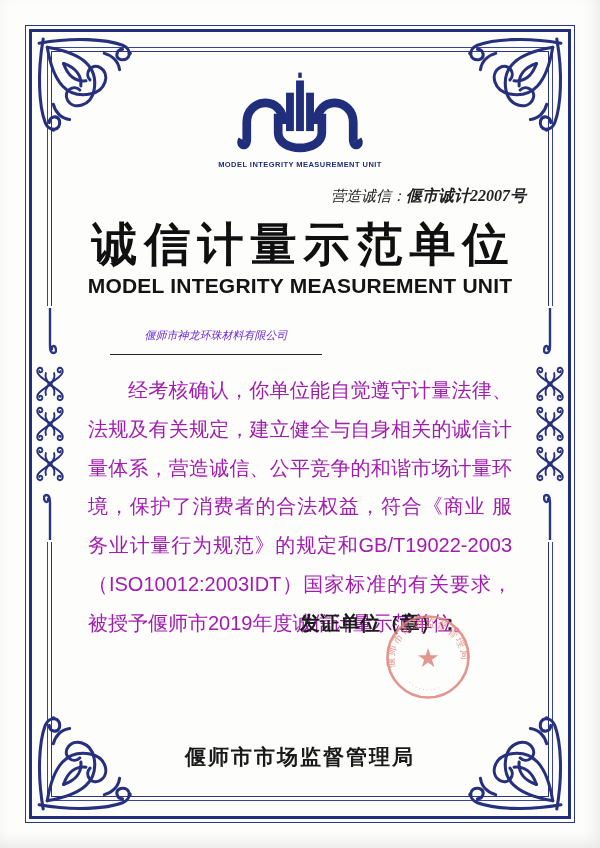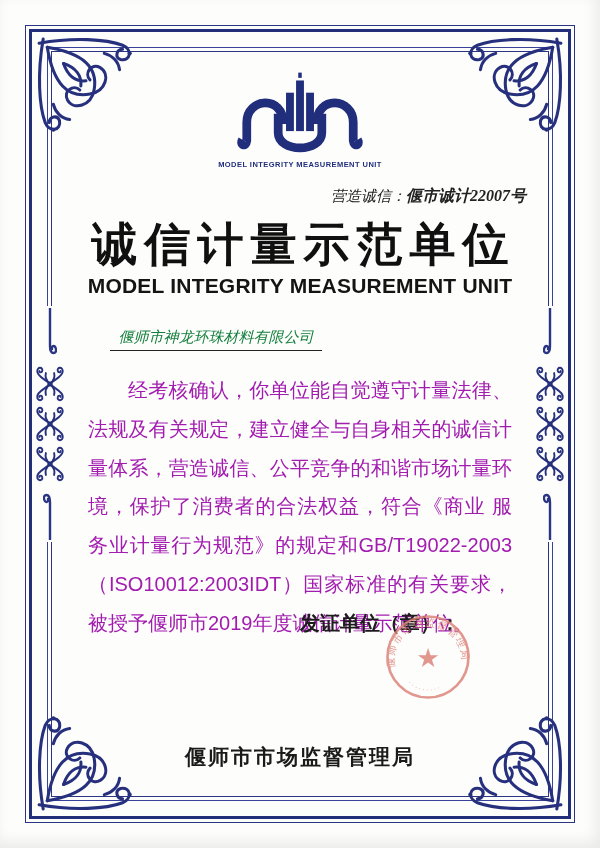--- a/index.html
+++ b/index.html
@@ -30,21 +30,21 @@
         font-size:7.5px;font-weight:bold;letter-spacing:.45px;color:#202e7c;}
   .cert-no{position:absolute;right:74px;top:186px;font-size:15px;color:#222;
         font-family:"Liberation Serif","DejaVu Serif",serif;font-style:italic;}
   .cert-no .val{font-size:16px;font-weight:bold;}
   .title-cn{position:absolute;left:0;right:0;top:214px;text-align:center;
         font-family:"Liberation Serif","DejaVu Serif",serif;font-weight:900;
         font-size:46px;letter-spacing:7px;color:#101010;text-indent:7px;}
   .title-en{position:absolute;left:0;right:0;top:274px;text-align:center;
         font-weight:800;font-size:21px;letter-spacing:.2px;color:#141414;}
   .awardee{position:absolute;left:110px;top:328px;width:212px;text-align:center;
-        font-size:15px;color:#15803d;border-bottom:1.6px solid #222;padding-bottom:3px;
+        font-size:11px;color:#6d28d9;border-bottom:1.6px solid #222;padding-bottom:11px;
         font-family:"Liberation Serif","DejaVu Serif",serif;font-style:italic;}
   .body-text{position:absolute;left:88px;top:371px;width:424px;font-size:20px;
         line-height:38.8px;color:#a21caf;text-align:justify;text-indent:2em;font-weight:500;}
   .issuer-label{position:absolute;left:300px;top:610px;font-size:20px;color:#1c1c1c;font-weight:600;}
   .seal{position:absolute;left:384px;top:613px;width:88px;height:88px;opacity:.82;}
   .issuer{position:absolute;left:0;right:0;top:743px;text-align:center;
         font-size:21px;font-weight:700;letter-spacing:2px;color:#1a1a1a;}
 </style>
 </head>
 <body>

